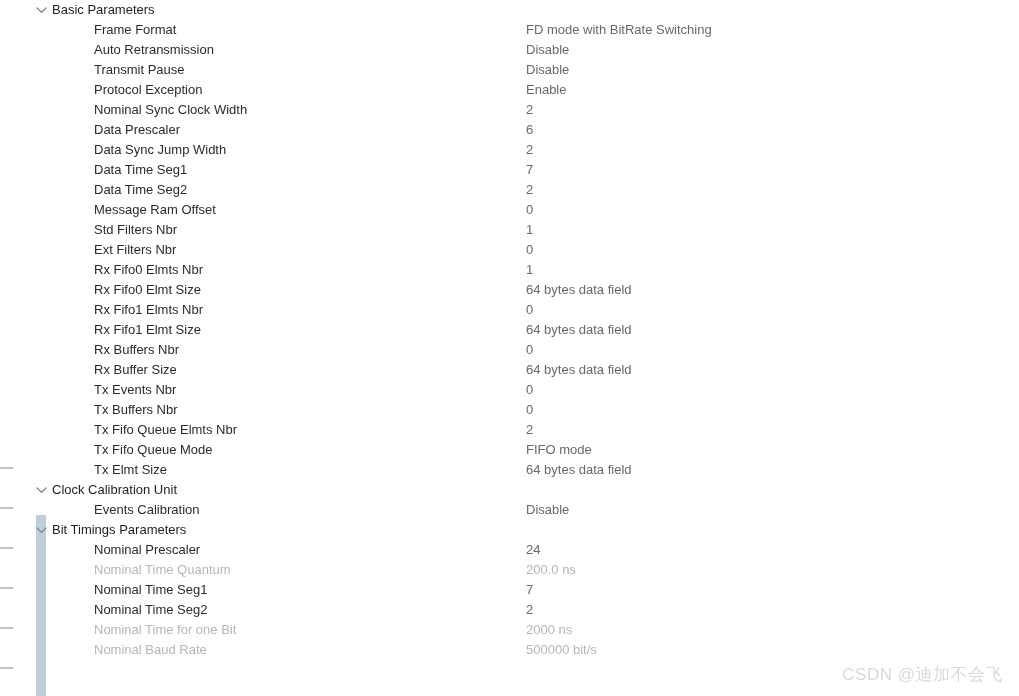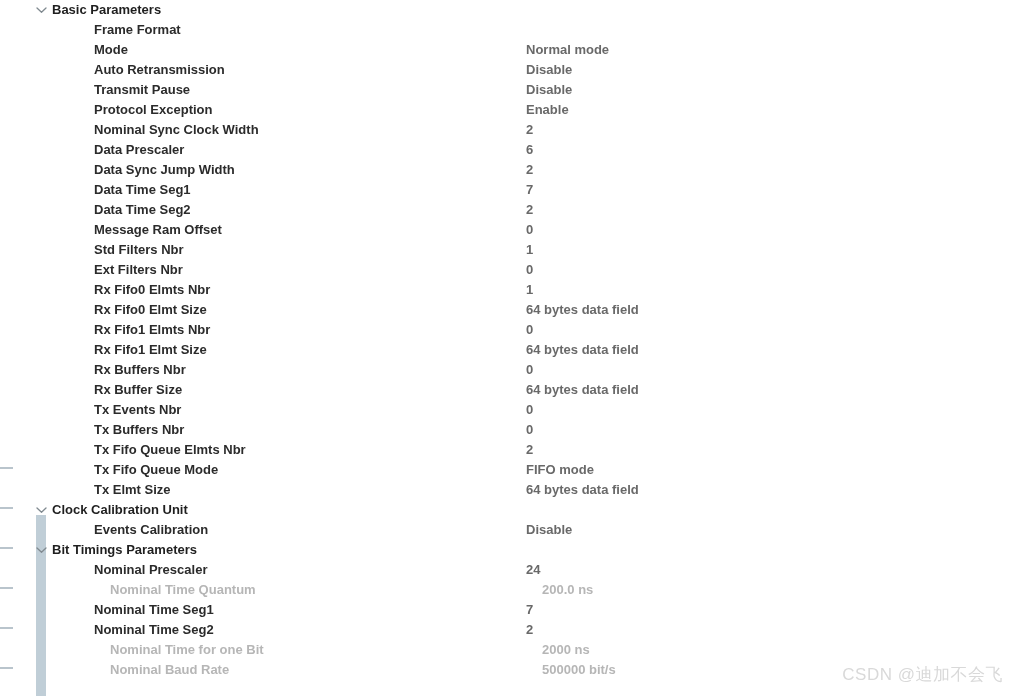--- a/index.html
+++ b/index.html
@@ -45,21 +45,20 @@
     width: 10px; height: 696px;
     background: #c0ced7;
   }
 
   
   #tree-panel {
     position: absolute;
     left: 28px; top: 0;
     width: 991px; height: 515px;
     background: #ffffff;
-    font-weight: bold;
   }
 
   .tree-row {
     position: relative;
     height: 20px;
     line-height: 20px;
     font-size: 13px;
     white-space: nowrap;
   }
 
@@ -88,21 +87,20 @@
   .tree-row .row-value {
     position: absolute;
     left: 498px;
     color: #696969;
   }
 
   
   .tree-row.disabled .row-label,
   .tree-row.disabled .row-value {
     color: #b6b6b6;
-    margin-left: 16px;
   }
 
   
   #watermark {
     position: absolute;
     right: 16px;
     bottom: 10px;
     font-size: 17px;
     color: #d9d9d9;
     letter-spacing: 0.5px;
@@ -131,24 +129,21 @@
     <div class="tree-row group">
       <span class="chev">
         <svg width="11" height="8" viewBox="0 0 11 8">
           <path d="M1 2 L5.5 6.2 L10 2" fill="none" stroke="#808a90" stroke-width="1.3" stroke-linecap="round" stroke-linejoin="round"></path>
         </svg>
       </span>
       <span class="row-label">Basic Parameters</span>
     </div>
     <div class="tree-row leaf">
       <span class="row-label">Frame Format</span>
-    </div>
-    <div class="tree-row leaf">
-      <span class="row-label">Mode</span>
-      <span class="row-value">Normal mode</span>
+      <span class="row-value">FD mode with BitRate Switching</span>
     </div>
     <div class="tree-row leaf">
       <span class="row-label">Auto Retransmission</span>
       <span class="row-value">Disable</span>
     </div>
     <div class="tree-row leaf">
       <span class="row-label">Transmit Pause</span>
       <span class="row-value">Disable</span>
     </div>
     <div class="tree-row leaf">

